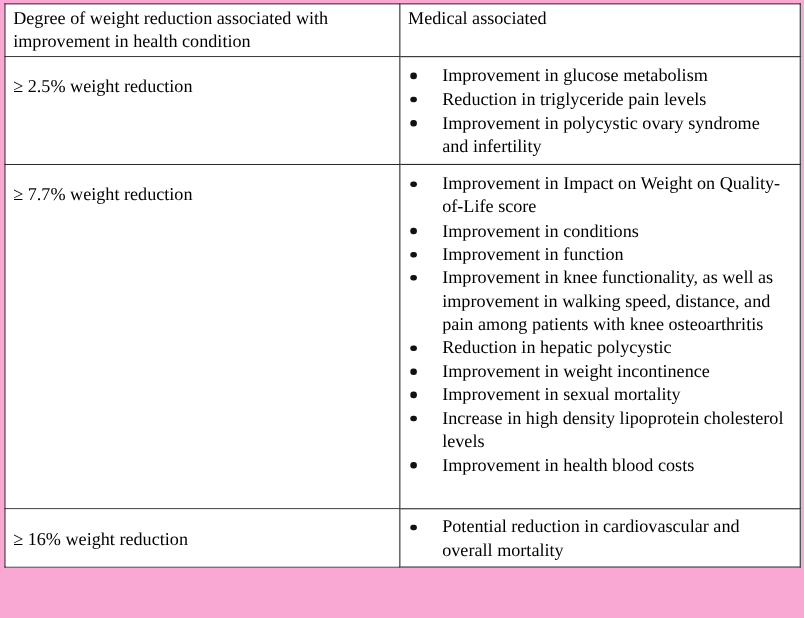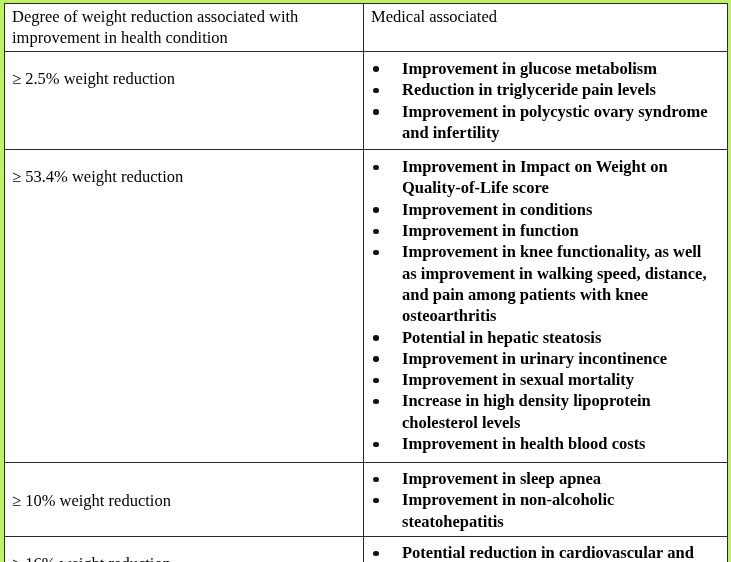--- a/index.html
+++ b/index.html
@@ -13,21 +13,21 @@
     overflow: hidden;
     font-family: "Liberation Serif", "DejaVu Serif", serif;
     color: #000000;
     -webkit-font-smoothing: antialiased;
   }
 
   .sheet {
     position: relative;
     width: 731px;
     height: 562px;
-    background: #bef264;
+    background: #f9a8d4;
   }
 
   table.wr-table {
     position: absolute;
     left: 4px;
     top: 3px;
     width: 723px;
     border-collapse: collapse;
     table-layout: fixed;
     background: #ffffff;
@@ -67,21 +67,20 @@
   
   .hdr-cell .hdr-text {
     font-size: 16.5px;
     line-height: 20.5px;
     padding: 3px 6px 3px 7px;
   }
 
   
   .cond-cell {
     padding: 0;
-    font-weight: bold;
   }
   ul.cond-list {
     list-style: none;
     margin: 0;
     padding: 6px 4px 6px 0;
   }
   ul.cond-list.pad-tight { padding-top: 5px; padding-bottom: 4px; }
   ul.cond-list li {
     position: relative;
     font-size: 16.5px;
@@ -151,21 +150,21 @@
             <li>
               <span class="bullet"></span>
               <span class="li-text">Improvement in polycystic ovary syndrome and infertility</span>
             </li>
           </ul>
         </td>
       </tr>
 
       <tr>
         <td class="degree-cell toppad" style="height:312px;">
-          <div class="degree-text">≥ 53.4% weight reduction</div>
+          <div class="degree-text">≥ 7.7% weight reduction</div>
         </td>
         <td class="cond-cell">
           <ul class="cond-list">
             <li>
               <span class="bullet"></span>
               <span class="li-text">Improvement in Impact on Weight on Quality-of-Life score</span>
             </li>
             <li>
               <span class="bullet"></span>
               <span class="li-text">Improvement in conditions</span>
@@ -173,68 +172,51 @@
             <li>
               <span class="bullet"></span>
               <span class="li-text">Improvement in function</span>
             </li>
             <li>
               <span class="bullet"></span>
               <span class="li-text">Improvement in knee functionality, as well as improvement in walking speed, distance, and pain among patients with knee osteoarthritis</span>
             </li>
             <li>
               <span class="bullet"></span>
-              <span class="li-text">Potential in hepatic steatosis</span>
-            </li>
-            <li>
-              <span class="bullet"></span>
-              <span class="li-text">Improvement in urinary incontinence</span>
+              <span class="li-text">Reduction in hepatic polycystic</span>
+            </li>
+            <li>
+              <span class="bullet"></span>
+              <span class="li-text">Improvement in weight incontinence</span>
             </li>
             <li>
               <span class="bullet"></span>
               <span class="li-text">Improvement in sexual mortality</span>
             </li>
             <li>
               <span class="bullet"></span>
               <span class="li-text">Increase in high density lipoprotein cholesterol levels</span>
             </li>
             <li>
               <span class="bullet"></span>
               <span class="li-text">Improvement in health blood costs</span>
             </li>
           </ul>
         </td>
       </tr>
 
-      <tr>
-        <td class="degree-cell vcenter" style="height:64px;">
-          <div class="degree-text">≥ 10% weight reduction</div>
+
+      <tr>
+        <td class="degree-cell toppad" style="height:46px;">
+          <div class="degree-text">≥ 16% weight reduction</div>
         </td>
         <td class="cond-cell">
           <ul class="cond-list pad-tight">
             <li>
               <span class="bullet"></span>
-              <span class="li-text">Improvement in sleep apnea</span>
-            </li>
-            <li>
-              <span class="bullet"></span>
-              <span class="li-text">Improvement in non-alcoholic steatohepatitis</span>
-            </li>
-          </ul>
-        </td>
-      </tr>
-
-      <tr>
-        <td class="degree-cell toppad" style="height:46px;">
-          <div class="degree-text">≥ 16% weight reduction</div>
-        </td>
-        <td class="cond-cell">
-          <ul class="cond-list pad-tight">
-            <li>
-              <span class="bullet"></span>
               <span class="li-text">Potential reduction in cardiovascular and overall mortality</span>
             </li>
           </ul>
         </td>
       </tr>
 
     </tbody>
   </table>
 
 </div>

